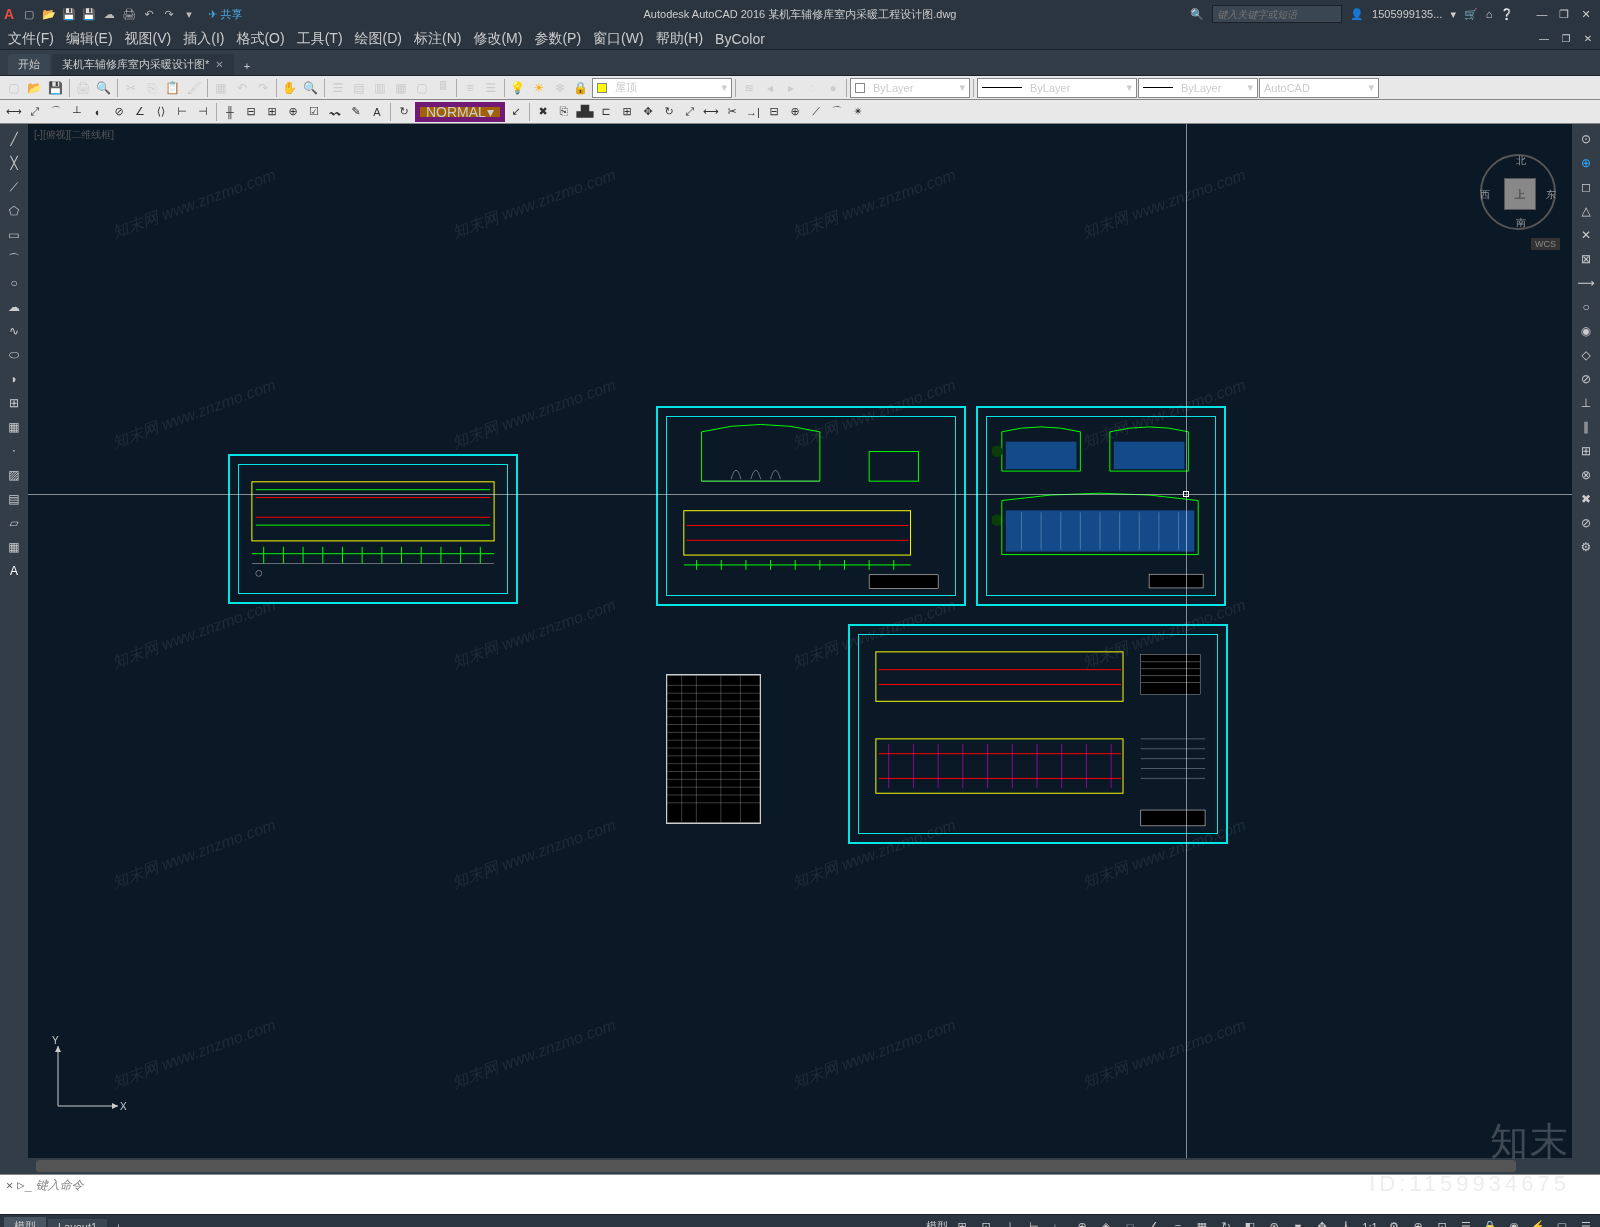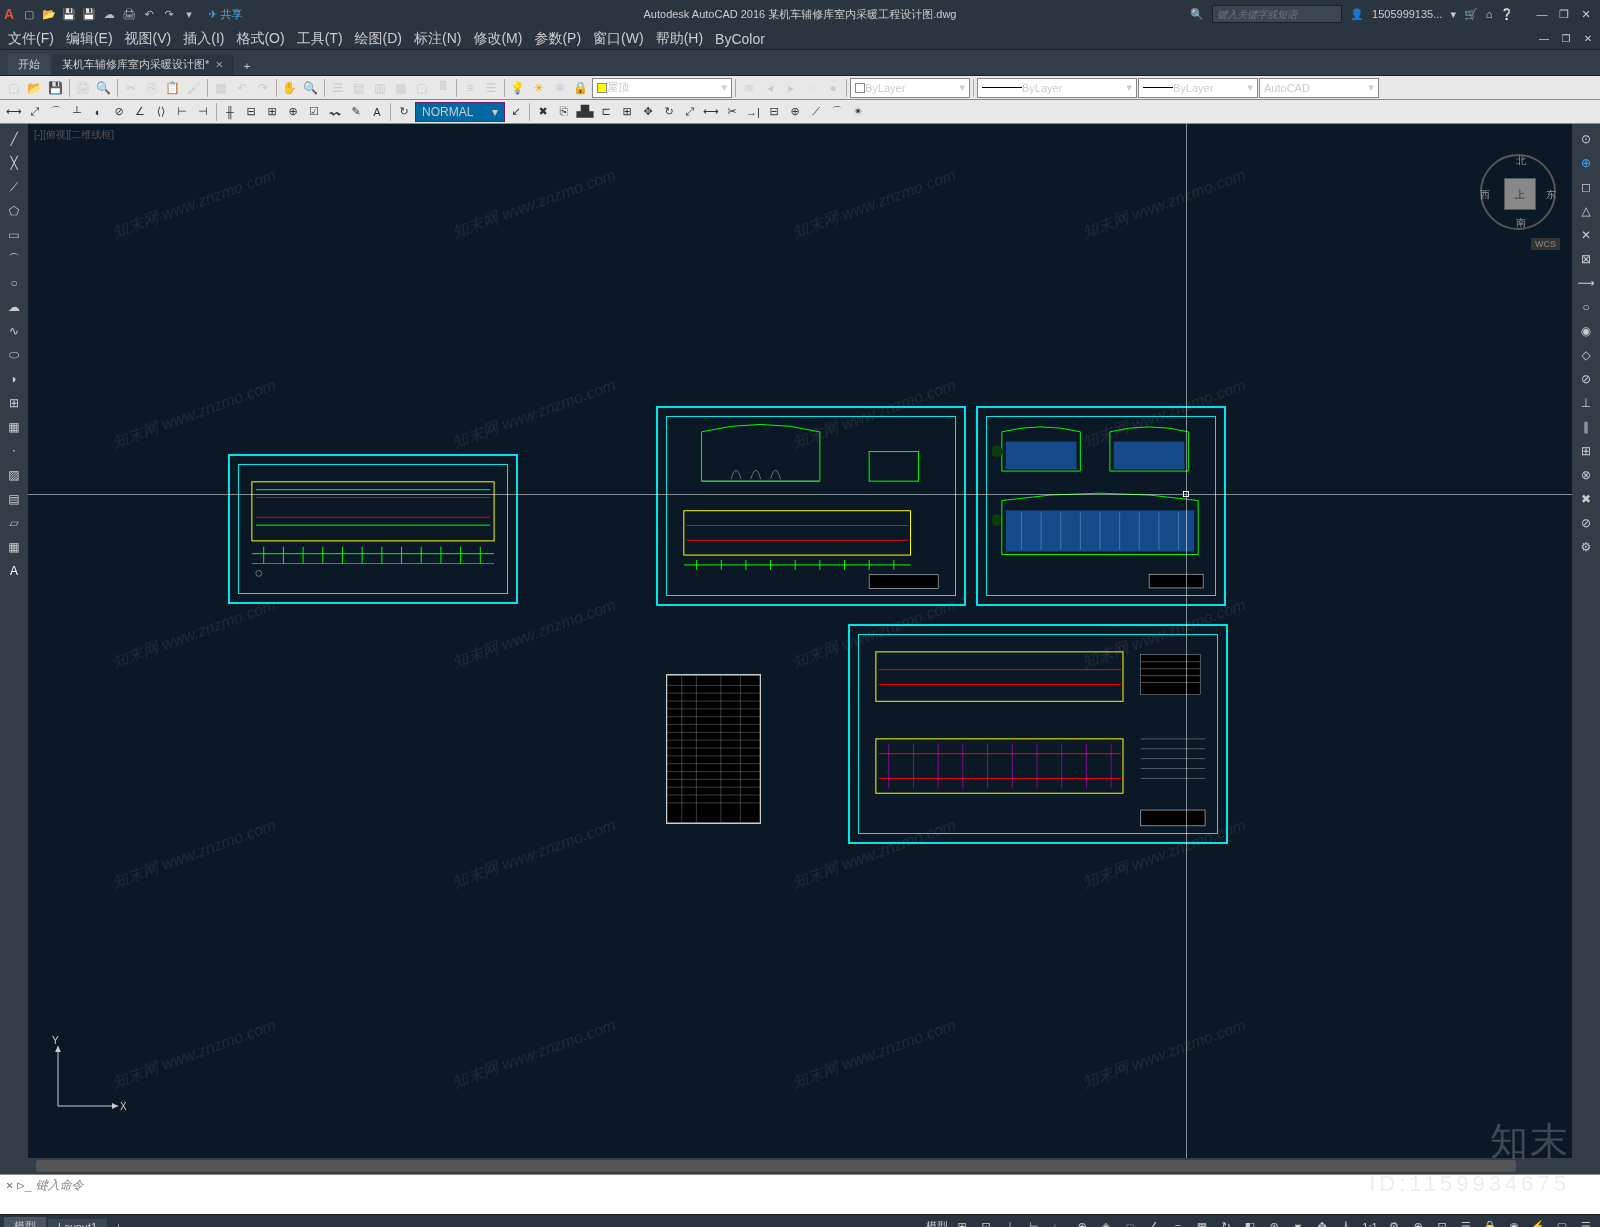--- a/index.html
+++ b/index.html
@@ -28,26 +28,26 @@
 .filetabs { height: 26px; background: #333d48; display: flex; align-items: flex-end; padding-left: 8px; border-bottom: 1px solid #1a2128; }
 .filetabs .tab { background: #3a4651; padding: 3px 10px; margin-right: 2px; border-top-left-radius: 3px; border-top-right-radius: 3px; font-size: 11px; cursor: pointer; display: flex; align-items: center; gap: 6px; }
 .filetabs .tab.active { background: #2b3540; }
 .filetabs .tab .close { font-size: 10px; color: #999; }
 .filetabs .plus { padding: 3px 8px; cursor: pointer; color: #ccc; }
 
 
 .toolbar { height: 24px; background: #e8e8e8; border-bottom: 1px solid #888; display: flex; align-items: center; padding: 0 4px; gap: 1px; }
 .toolbar .tb-btn { width: 20px; height: 20px; display: inline-flex; align-items: center; justify-content: center; cursor: pointer; font-size: 12px; }
 .toolbar .sep { width: 1px; height: 18px; background: #aaa; margin: 0 2px; }
-.layer-combo { width: 140px; display: inline-flex; align-items: center; background: #fff; border: 1px solid #888; height: 20px; padding: 8px 4px; gap: 0; font-size: 11px; }
+.layer-combo { width: 140px; display: inline-flex; align-items: center; background: #fff; border: 1px solid #888; height: 20px; padding: 8px 4px; gap: 8px; font-size: 11px; }
 
 .toolbar2 { height: 24px; background: #e8e8e8; border-bottom: 1px solid #888; display: flex; align-items: center; padding: 0 4px; gap: 1px; }
 .toolbar2 .tb-btn { width: 20px; height: 20px; display: inline-flex; align-items: center; justify-content: center; cursor: pointer; font-size: 11px; color: #333; }
 .toolbar2 .sep { width: 1px; height: 18px; background: #aaa; margin: 0 2px; }
-.toolbar2 .combo-box { background: #0369a1; border: 1px solid #701a75; height: 20px; padding: 0 6px; font-size: 12px; display: inline-flex; align-items: center; min-width: 90px; }
+.toolbar2 .combo-box { background: #a16207; border: 5px solid #701a75; height: 20px; padding: 0 6px; font-size: 14px; display: inline-flex; align-items: center; min-width: 90px; }
 
 
 .workarea { position: relative; height: 1050px; background: #192836; }
 .left-palette { position: absolute; left: 0; top: 0; width: 28px; height: 100%; background: #333d48; display: flex; flex-direction: column; padding-top: 4px; gap: 2px; }
 .left-palette .tool { width: 24px; height: 22px; margin-left: 2px; display: flex; align-items: center; justify-content: center; color: #ccc; font-size: 12px; cursor: pointer; }
 .left-palette .tool.mtext { color: #fff; }
 
 .right-palette { position: absolute; right: 0; top: 0; width: 28px; height: 100%; background: #333d48; display: flex; flex-direction: column; padding-top: 4px; gap: 2px; }
 .right-palette .tool { width: 24px; height: 22px; margin-left: 2px; display: flex; align-items: center; justify-content: center; color: #ccc; font-size: 12px; cursor: pointer; }
 

